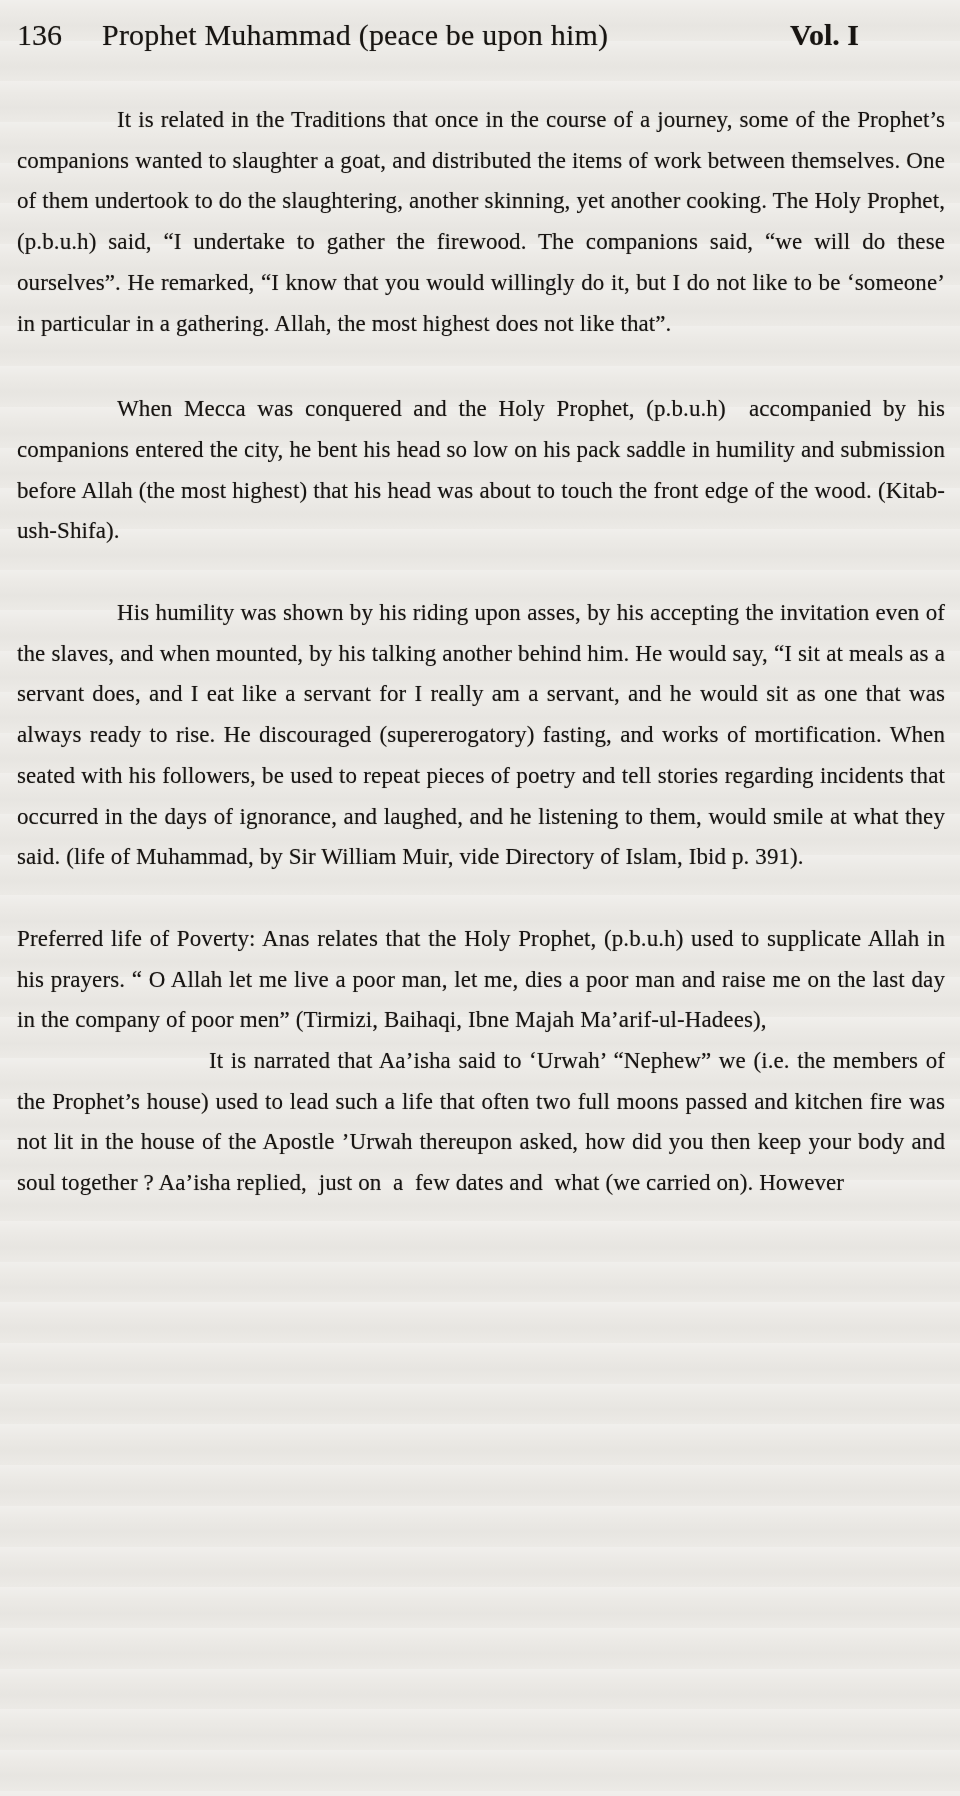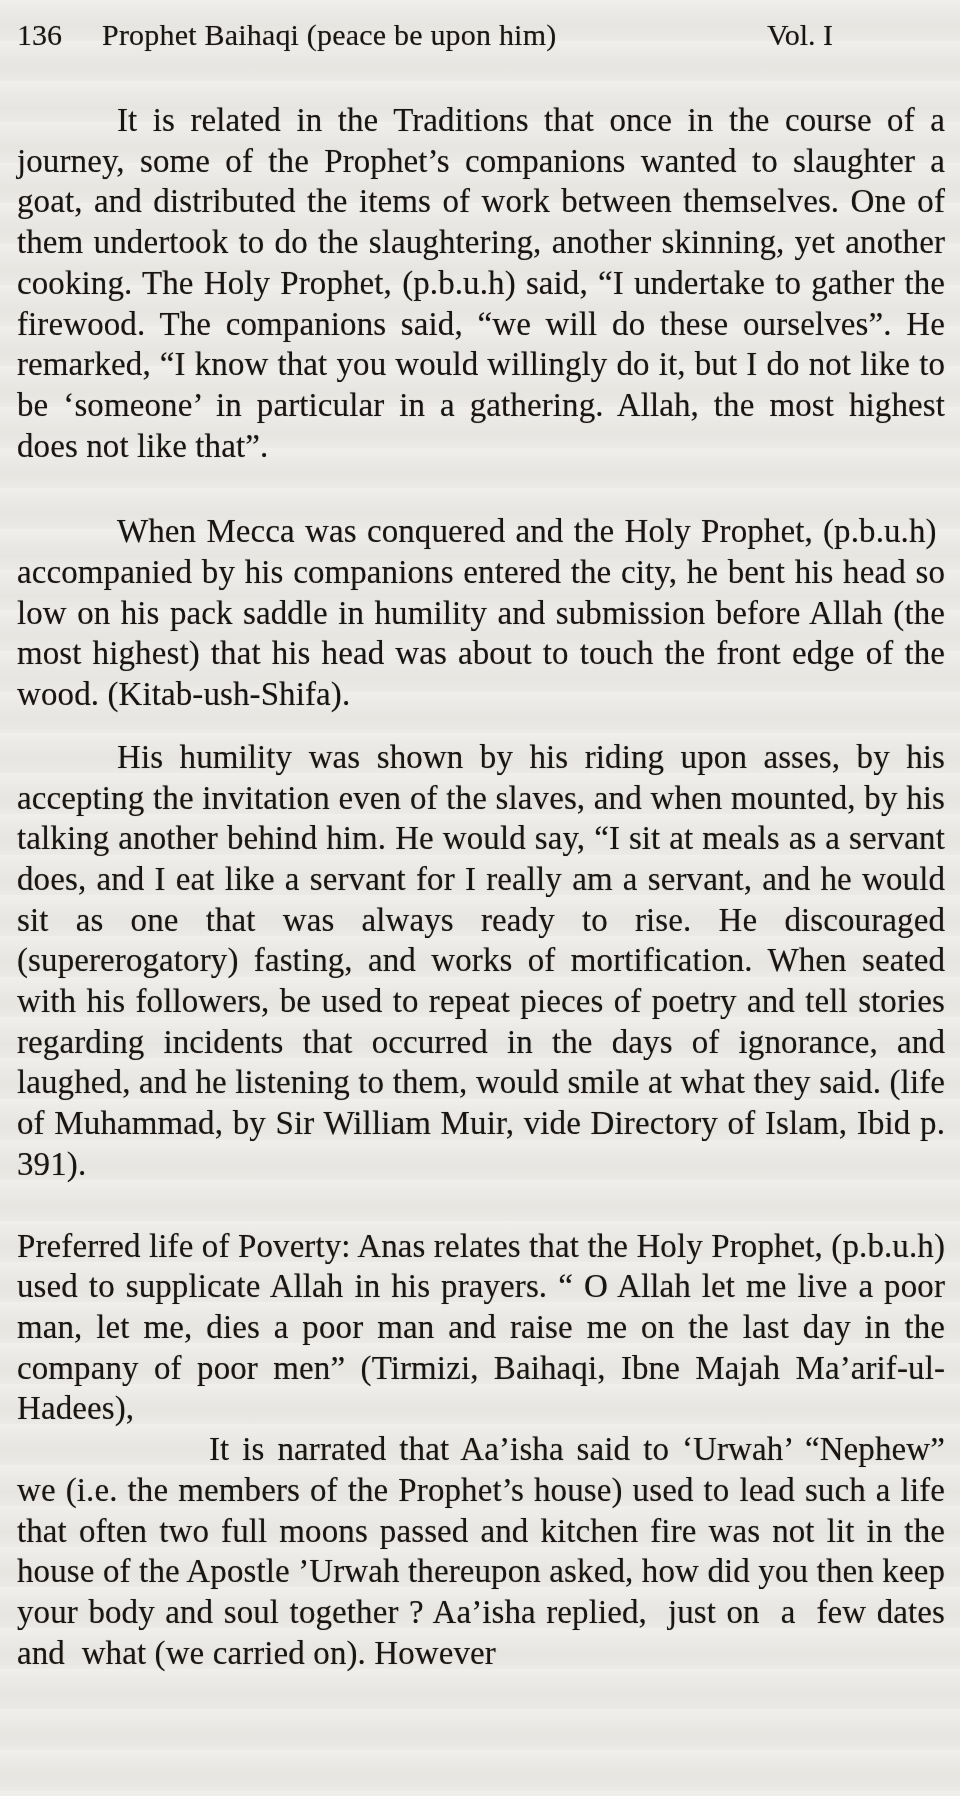--- a/index.html
+++ b/index.html
@@ -39,49 +39,50 @@
   .header .page-num {
     margin-right: 40px;
   }
   .header .title {
     letter-spacing: 0.2px;
   }
   .header .title .paren {
   }
   .header .volume {
     margin-left: auto;
-    margin-right: 112px;
+    margin-right: 86px;
+    font-weight: bold;
   }
   .body-text {
     margin-top: 44px;
-    font-size: 33px;
+    font-size: 23px;
     line-height: 40.7px;
     text-align: justify;
     letter-spacing: 0.1px;
   }
   .body-text p {
     margin: 0;
     padding: 0;
   }
   p.indent-normal { text-indent: 100px; }
   p.indent-none   { text-indent: 0; }
   p.indent-deep   { text-indent: 192px; }
   p.gap-a { margin-bottom: 45px; }
-  p.gap-b { margin-bottom: 22px; }
+  p.gap-b { margin-bottom: 41px; }
   p.gap-c { margin-bottom: 41px; }
   .lead-bold { font-weight: normal; }
 </style>
 </head>
 <body>
 
 <div class="page">
 
   <div class="header">
     <span class="page-num">136</span>
-    <span class="title"><span>Prophet Baihaqi </span><span class="paren">(peace be upon him)</span></span>
+    <span class="title"><span>Prophet Muhammad </span><span class="paren">(peace be upon him)</span></span>
     <span class="volume">Vol. I</span>
   </div>
 
   <div class="body-text">
 
     <p class="indent-normal gap-a">It is related in the Traditions that once in the course of a journey, some of the Prophet’s companions wanted to slaughter a goat, and distributed the items of work between themselves. One of them undertook to do the slaughtering, another skinning, yet another cooking. The Holy Prophet, (p.b.u.h) said, “I undertake to gather the firewood. The companions said, “we will do these ourselves”. He remarked, “I know that you would willingly do it, but I do not like to be ‘someone’ in particular in a gathering. Allah, the most highest does not like that”.</p>
 
     <p class="indent-normal gap-b">When Mecca was conquered and the Holy Prophet, (p.b.u.h)&nbsp; accompanied by his companions entered the city, he bent his head so low on his pack saddle in humility and submission before Allah (the most highest) that his head was about to touch the front edge of the wood. (Kitab-ush-Shifa).</p>
 
     <p class="indent-normal gap-c">His humility was shown by his riding upon asses, by his accepting the invitation even of the slaves, and when mounted, by his talking another behind him. He would say, “I sit at meals as a servant does, and I eat like a servant for I really am a servant, and he would sit as one that was always ready to rise. He discouraged (supererogatory) fasting, and works of mortification. When seated with his followers, be used to repeat pieces of poetry and tell stories regarding incidents that occurred in the days of ignorance, and laughed, and he listening to them, would smile at what they said. (life of Muhammad, by Sir William Muir, vide Directory of Islam, Ibid p. 391).</p>

